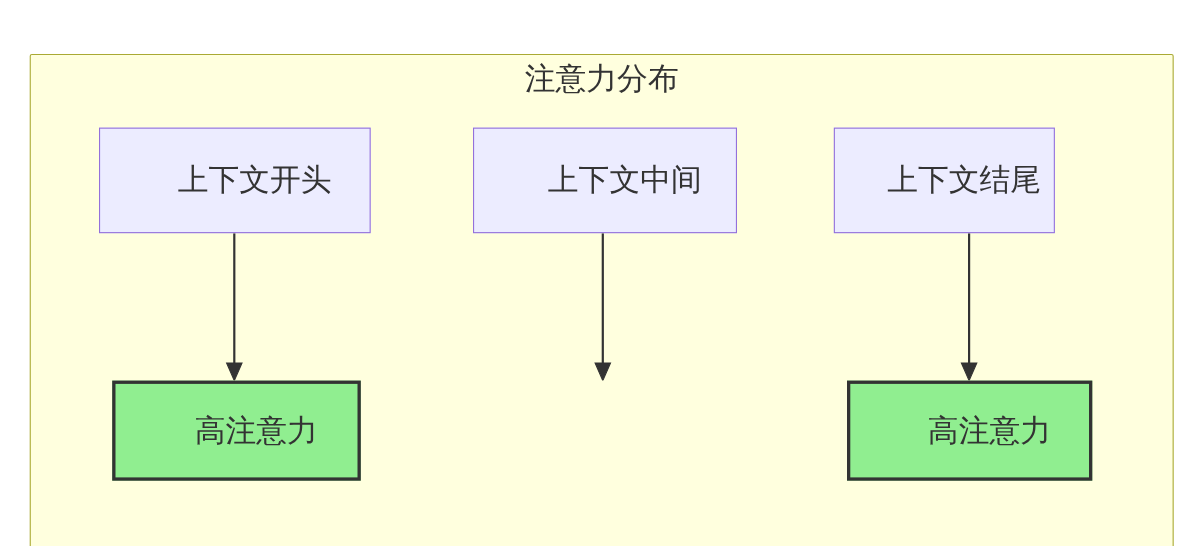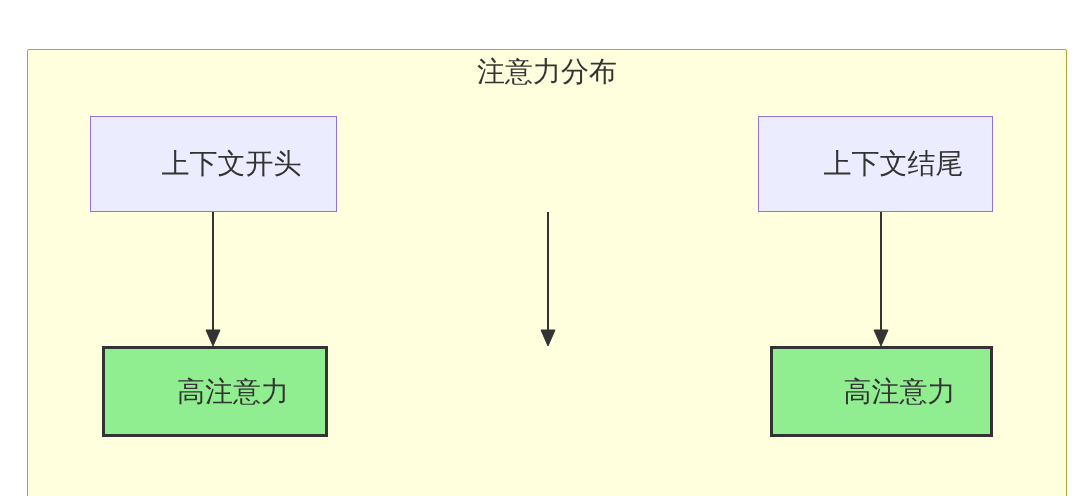--- a/index.html
+++ b/index.html
@@ -80,22 +80,23 @@
 <body>
 
 <div class="stage">
 
   <div class="frame"></div>
 
   <div class="diagram-title">注意力分布</div>
 
   <div class="node ctx" style="left:90px;  top:92px; width:247px; height:96px;">上下文开头</div>
 
+  <div class="node ctx" style="left:430px; top:92px; width:240px; height:96px;">上下文中间</div>
 
-  <div class="node ctx" style="left:758px; top:92px; width:235px; height:96px;text-align:center;">上下文结尾</div>
+  <div class="node ctx" style="left:758px; top:92px; width:201px; height:96px;text-align:center;">上下文结尾</div>
 
   <svg class="arrow" style="left:203px;" viewBox="0 0 20 134">
     <line x1="10" y1="0" x2="10" y2="120"></line>
     <polygon points="3,118 17,118 10,134"></polygon>
   </svg>
 
   <svg class="arrow" style="left:538px;" viewBox="0 0 20 134">
     <line x1="10" y1="0" x2="10" y2="120"></line>
     <polygon points="3,118 17,118 10,134"></polygon>
   </svg>

